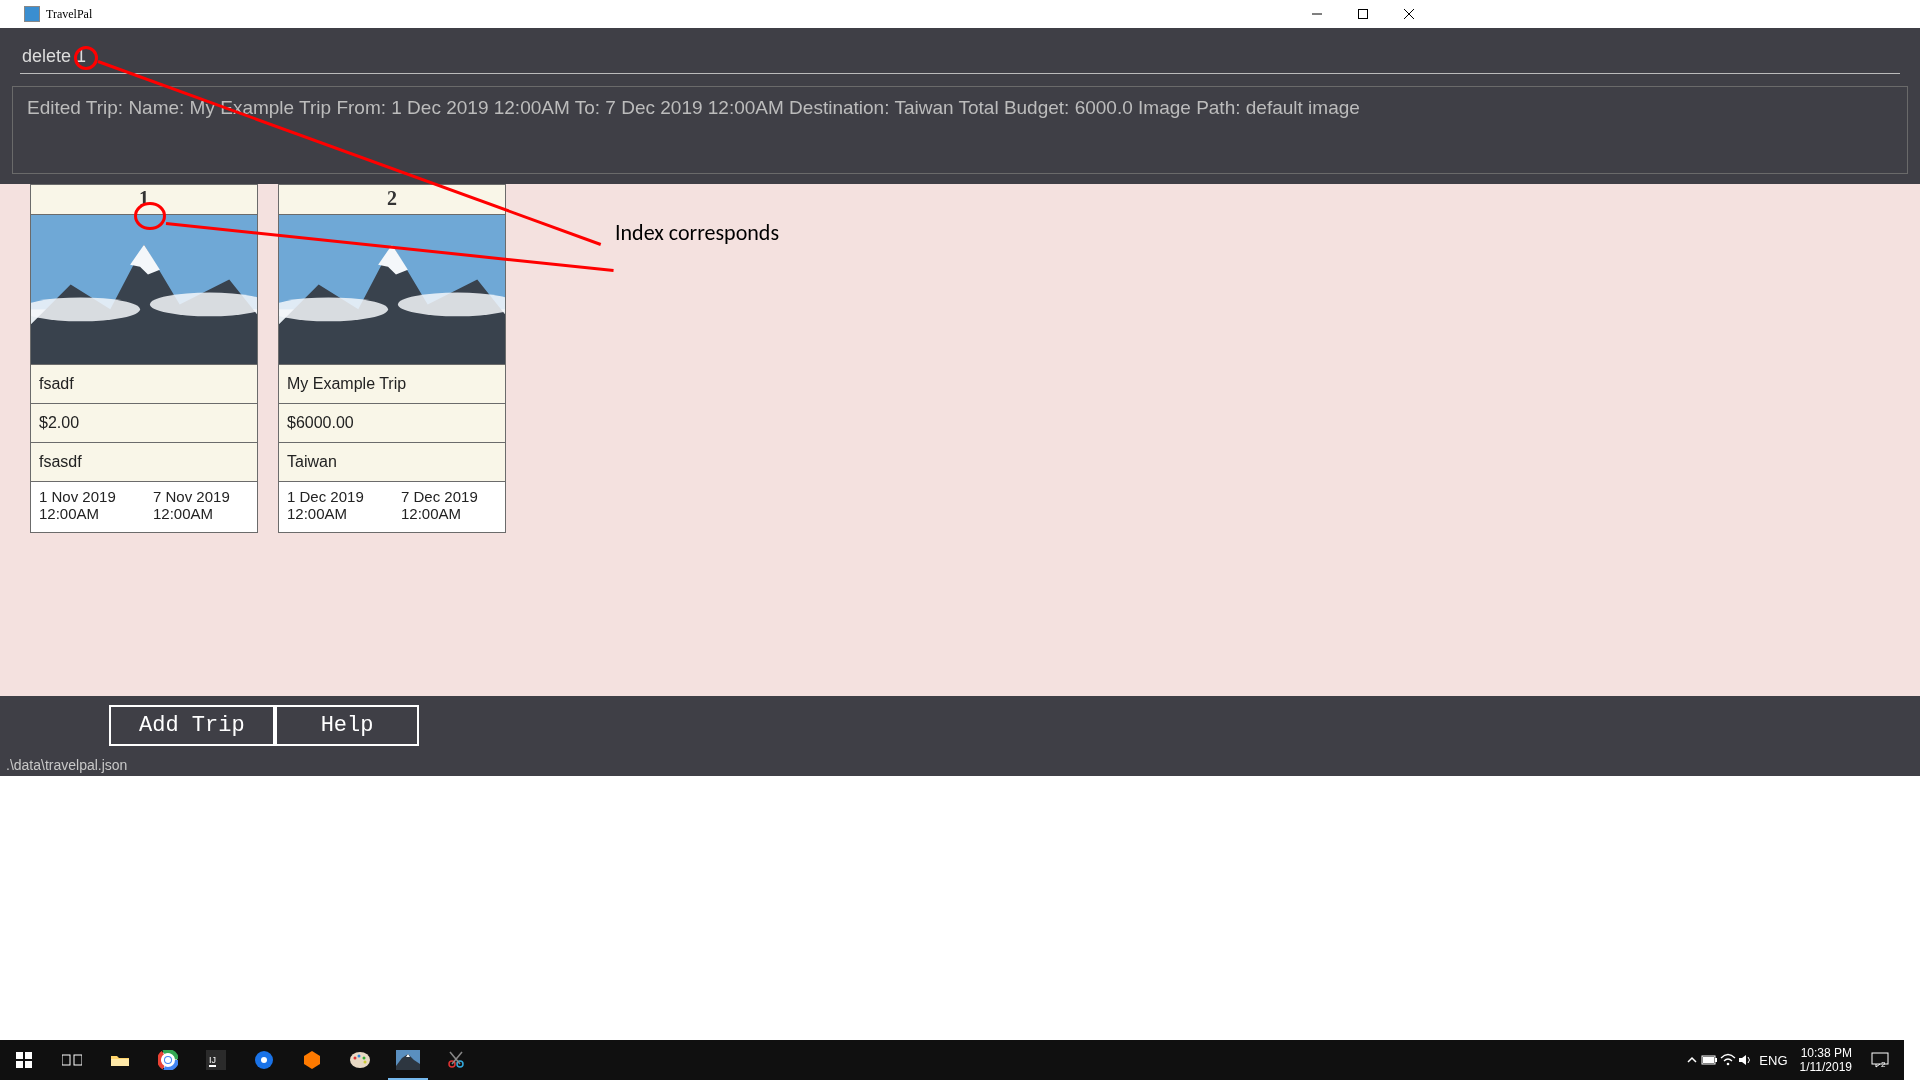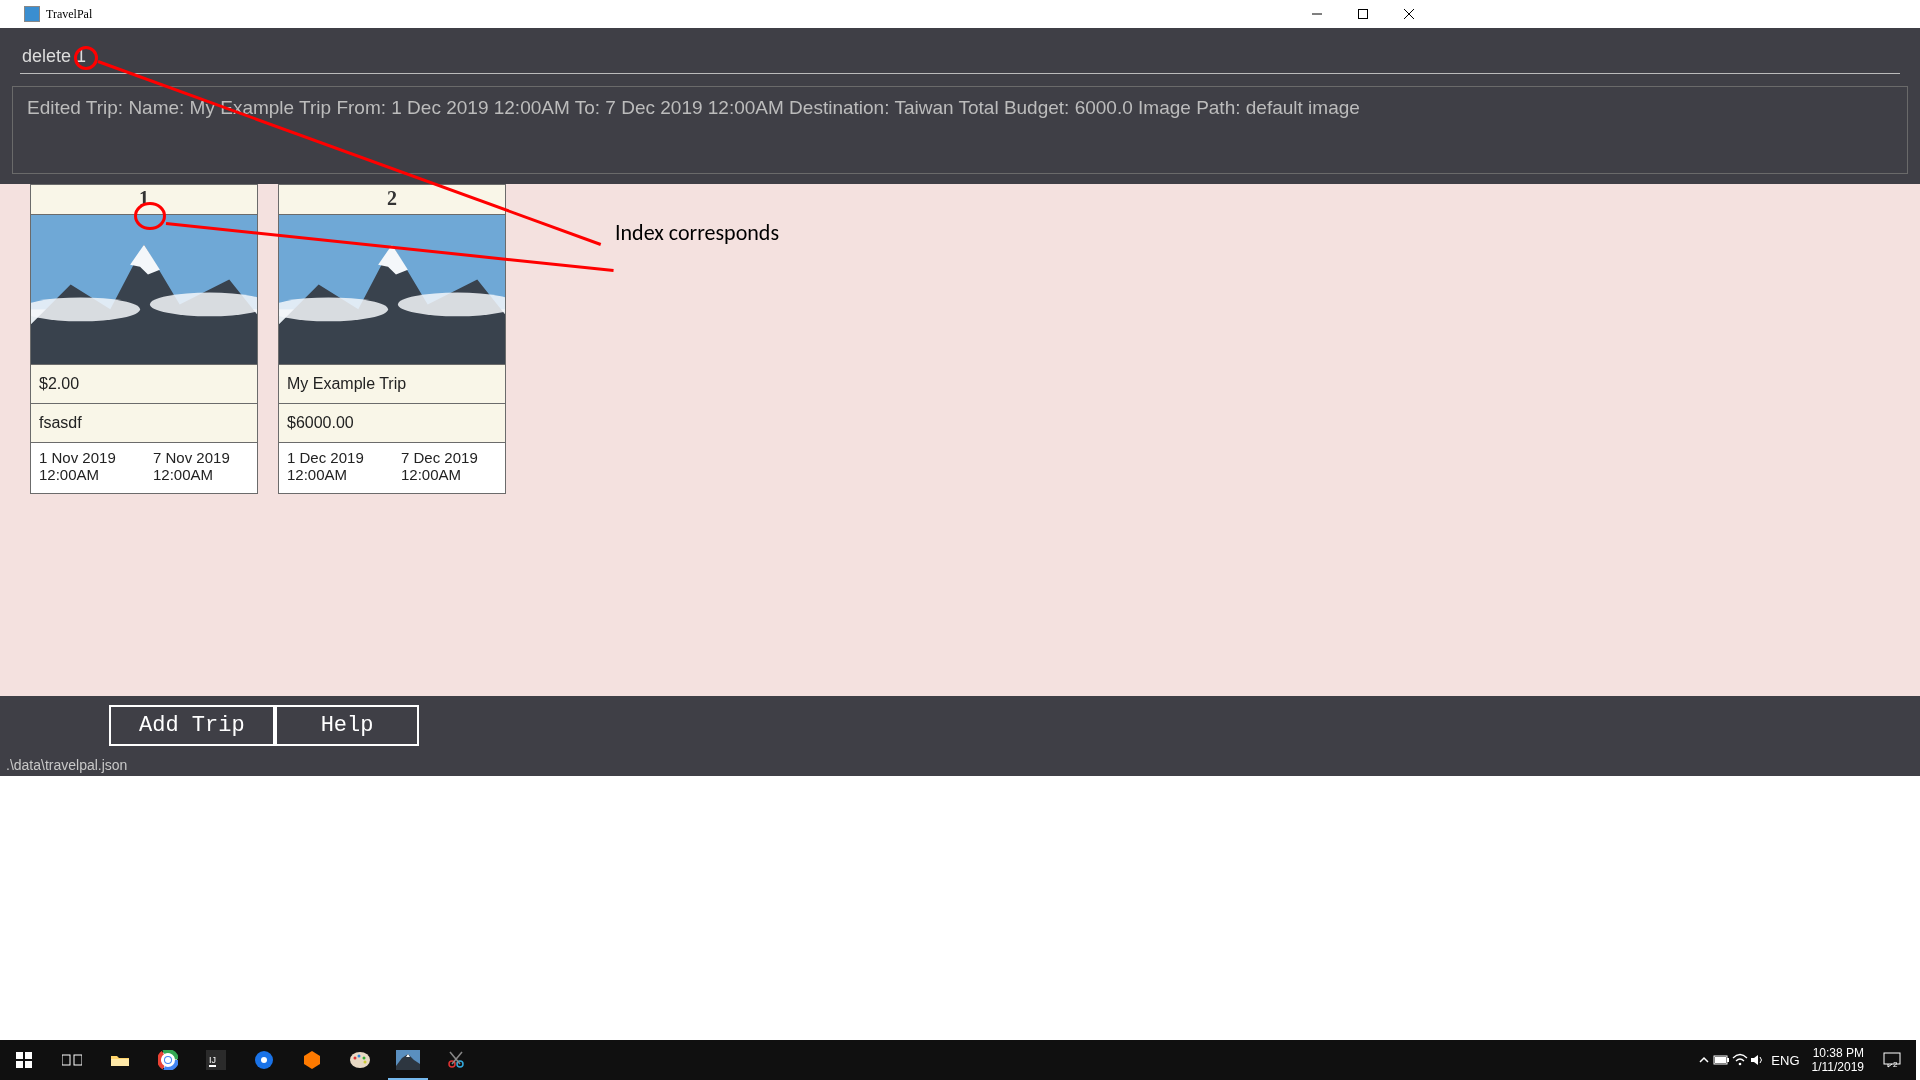--- a/index.html
+++ b/index.html
@@ -27,21 +27,21 @@
   
   .annotation-text { position:absolute; left:615px; top:35px; font-size:22px; color:#000; font-family:Calibri,Arial,sans-serif; }
 
   .footer-bar { height:58px; background:#3f3f46; display:flex; align-items:center; }
   .footer-btn { border:2px solid #fff; background:transparent; color:#fff; font-family:"Consolas","Courier New",monospace; font-size:22px; padding:6px 28px; }
   .footer-bar .fb1 { margin-left:109px; }
   .footer-bar .fb2 { margin-left:auto; margin-right:auto; }
   .footer-bar .fb3 { margin-right:148px; padding-left:44px; padding-right:44px;}
   .status-bar { height:22px; background:#3f3f46; color:#c8c8c8; font-size:14px; padding:0 6px; display:flex; align-items:center; }
 
-  .taskbar { position:absolute; left:0; right:4px; bottom:0; height:40px; background:#101010; display:flex; align-items:center; color:#fff; }
+  .taskbar { position:absolute; left:0; right:16px; bottom:0; height:40px; background:#101010; display:flex; align-items:center; color:#fff; }
   .taskbar .tb-left { display:flex; align-items:center; height:100%; }
   .tb-item { width:48px; height:40px; display:flex; align-items:center; justify-content:center; position:relative; }
   .tb-item.active::after { content:""; position:absolute; bottom:0; left:4px; right:4px; height:2px; background:#76b9ed; }
   .tb-right { margin-left:auto; display:flex; align-items:center; height:100%; padding-right:4px; font-size:12px; }
   .tb-clock { text-align:right; line-height:14px; font-size:12px; padding:0 8px; }
   .tb-lang { font-size:13px; padding:0 4px; }
   .tray-icon { width:18px; height:18px; display:flex; align-items:center; justify-content:center; }
 
   
   .anno-circle { position:absolute; border:3px solid #ff0000; border-radius:50%; pointer-events:none; }
@@ -88,20 +88,21 @@
       <div class="card-img">
         <svg class="mountain-svg" viewBox="0 0 228 150" preserveAspectRatio="none">
           <rect width="228" height="150" fill="#6fa8d6"></rect>
           <rect y="95" width="228" height="55" fill="#e8eef2"></rect>
           <polygon points="0,110 40,70 80,95 114,30 150,90 200,65 228,100 228,150 0,150" fill="#39424d"></polygon>
           <polygon points="100,50 114,30 130,55 118,60 110,52" fill="#f4f7fa"></polygon>
           <ellipse cx="50" cy="95" rx="60" ry="12" fill="#f4f7fa" opacity="0.85"></ellipse>
           <ellipse cx="180" cy="90" rx="60" ry="12" fill="#f4f7fa" opacity="0.85"></ellipse>
         </svg>
       </div>
+      <div class="card-row">fsadf</div>
       <div class="card-row">$2.00</div>
       <div class="card-row">fsasdf</div>
       <div class="card-dates">
         <div>
           <span>1 Nov 2019</span>
           <span class="dt-time">12:00AM</span>
         </div>
         <div>
           <span>7 Nov 2019</span>
           <span class="dt-time">12:00AM</span>
@@ -116,20 +117,21 @@
           <rect width="228" height="150" fill="#6fa8d6"></rect>
           <rect y="95" width="228" height="55" fill="#e8eef2"></rect>
           <polygon points="0,110 40,70 80,95 114,30 150,90 200,65 228,100 228,150 0,150" fill="#39424d"></polygon>
           <polygon points="100,50 114,30 130,55 118,60 110,52" fill="#f4f7fa"></polygon>
           <ellipse cx="50" cy="95" rx="60" ry="12" fill="#f4f7fa" opacity="0.85"></ellipse>
           <ellipse cx="180" cy="90" rx="60" ry="12" fill="#f4f7fa" opacity="0.85"></ellipse>
         </svg>
       </div>
       <div class="card-row">My Example Trip</div>
       <div class="card-row">$6000.00</div>
+      <div class="card-row">Taiwan</div>
       <div class="card-dates">
         <div>
           <span>1 Dec 2019</span>
           <span class="dt-time">12:00AM</span>
         </div>
         <div>
           <span>7 Dec 2019</span>
           <span class="dt-time">12:00AM</span>
         </div>
       </div>

